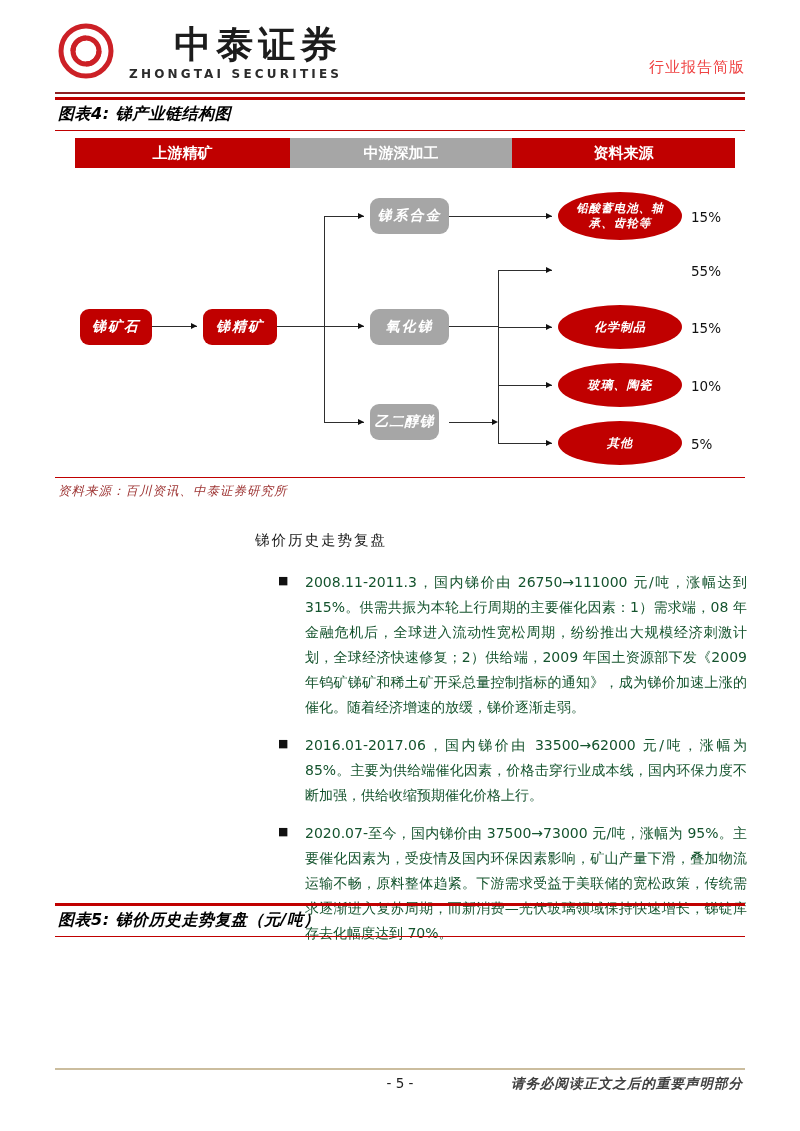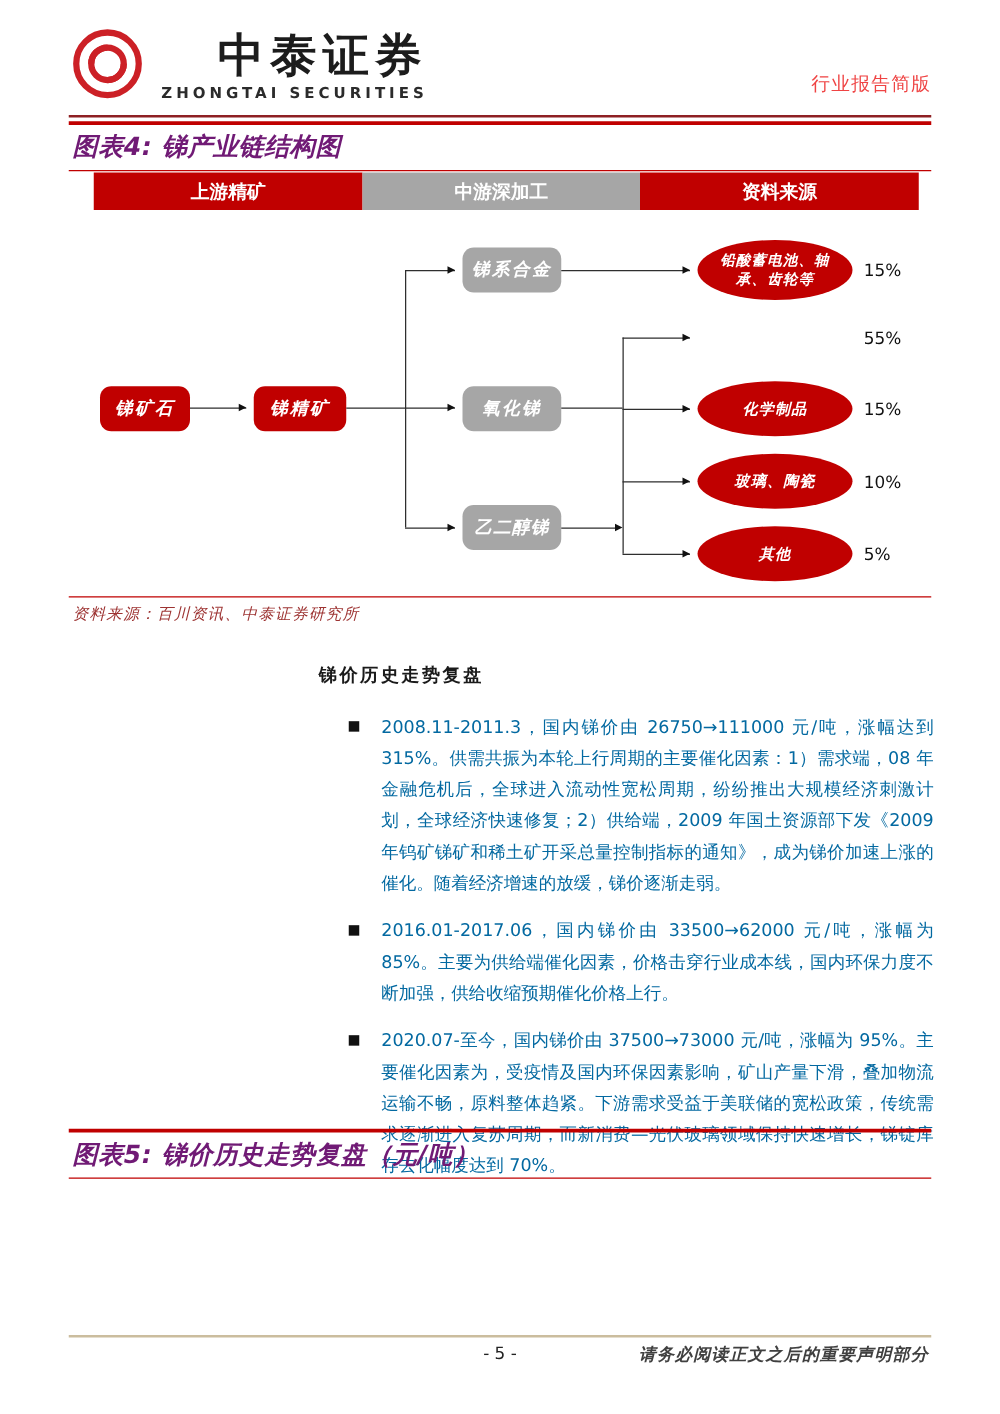--- a/index.html
+++ b/index.html
@@ -11,41 +11,41 @@
   }
   
   .hdr { position:absolute; top:22px; left:57px; right:55px; height:64px; }
   .logo-wrap { display:flex; align-items:center; gap:14px; }
   .logo-cn { font-size:37px; font-weight:bold; letter-spacing:5px; color:#1c1c1c; line-height:38px;text-align:right; }
   .logo-en { font-size:12px; font-weight:bold; letter-spacing:3.2px; color:#2b2b2b; margin-top:3px; }
   .report-type { position:absolute; right:0; top:36px; font-size:15px; color:#ef4444; letter-spacing:1px; }
   .hdr-rule { position:absolute; top:92px; left:55px; right:55px; border-top:2px solid #8e2023; }
   
   .figblock { position:absolute; left:55px; right:55px; border-top:3px solid #c00000; border-bottom:1px solid #c00000; padding:4px 3px 5px; }
-  .figtitle { font-size:20px; font-weight:bold; font-style:italic; color:#701a75; letter-spacing:0.5px; }
+  .figtitle { font-size:16px; font-weight:bold; font-style:italic; color:#000000; letter-spacing:0.5px; }
   
   .diagram { position:absolute; top:130px; left:55px; width:690px; height:347px; }
   .colbar { position:absolute; top:8px; height:30px; text-align:center; line-height:30px; color:#ffffff; font-size:15px; font-weight:bold; }
   .bar-red { background:#c00000; }
   .bar-gray { background:#a6a6a6; }
   .nbox { position:absolute; height:36px; border-radius:9px; color:#ffffff; font-weight:bold; font-style:italic; font-size:14px; display:flex; align-items:center; justify-content:center; letter-spacing:2px; }
   .nbox-red { background:#c00000; }
   .nbox-gray { background:#a6a6a6; }
   .oval { position:absolute; left:503px; width:124px; height:44px; background:#c00000; border-radius:50%; color:#ffffff; font-weight:bold; font-style:italic; font-size:12px; display:flex; align-items:center; justify-content:center; text-align:center; line-height:15px; padding:0 10px; letter-spacing:1px; }
   .pct { position:absolute; left:636px; width:52px; font-size:13.5px; color:#111111; }
   .cline { position:absolute; background:#2e2e2e; }
   .arr { position:absolute; width:0; height:0; border-top:3.5px solid transparent; border-bottom:3.5px solid transparent; border-left:6px solid #111111; }
   
   .source { position:absolute; top:477px; left:55px; right:55px; border-top:1px solid #c00000; padding:5px 3px 0; font-size:12.5px; font-style:italic; color:#9d3332; letter-spacing:1px; }
   
   .body-sec { position:absolute; top:531px; left:255px; width:492px; }
-  .body-head { font-size:14.5px; font-weight:bold; letter-spacing:2px; margin-bottom:20px; }
+  .body-head { font-size:14.5px; font-weight:normal; letter-spacing:2px; margin-bottom:20px; }
   .bullet { display:flex; margin-bottom:13px; }
   .bullet .mk { width:27px; margin-left:23px; font-size:11px; padding-top:4px; color:#111; flex:0 0 27px; }
-  .bullet .tx { flex:1; font-size:14px; line-height:25px; text-align:justify; color:#0369a1; }
+  .bullet .tx { flex:1; font-size:14px; line-height:25px; text-align:justify; color:#14532d; }
   
   .foot-rule { position:absolute; top:1068px; left:55px; right:55px; border-top:2px solid #cbbd9e; }
   .page-num { position:absolute; top:1075px; left:0; right:0; text-align:center; font-size:13.5px; color:#222222; }
   .disclaimer { position:absolute; top:1075px; right:57px; font-size:13.5px; font-weight:bold; font-style:italic; color:#404040; letter-spacing:1px; }
 </style>
 </head>
 <body>
 
 <div class="page">
 
@@ -75,21 +75,21 @@
 
     <div class="colbar bar-red" style="left:20px; width:215px;">上游精矿</div>
     <div class="colbar bar-gray" style="left:235px; width:222px;">中游深加工</div>
     <div class="colbar bar-red" style="left:457px; width:223px;">资料来源</div>
 
     <div class="nbox nbox-red" style="left:25px; top:179px; width:72px;">锑矿石</div>
     <div class="nbox nbox-red" style="left:148px; top:179px; width:74px;">锑精矿</div>
 
     <div class="nbox nbox-gray" style="left:315px; top:68px;  width:79px;">锑系合金</div>
     <div class="nbox nbox-gray" style="left:315px; top:179px; width:79px;">氧化锑</div>
-    <div class="nbox nbox-gray" style="left:315px; top:274px; width:79px; letter-spacing:1px;">乙二醇锑</div>
+    <div class="nbox nbox-gray" style="left:315px; top:274px; width:69px; letter-spacing:1px;">乙二醇锑</div>
 
     <div class="oval" style="top:62px; height:48px; font-size:11.5px;">铅酸蓄电池、轴承、齿轮等</div>
     <div class="oval" style="top:175px;">化学制品</div>
     <div class="oval" style="top:233px;">玻璃、陶瓷</div>
     <div class="oval" style="top:291px;">其他</div>
 
     <div class="pct" style="top:79px;">15%</div>
     <div class="pct" style="top:133px;">55%</div>
     <div class="pct" style="top:190px;">15%</div>
     <div class="pct" style="top:248px;">10%</div>

